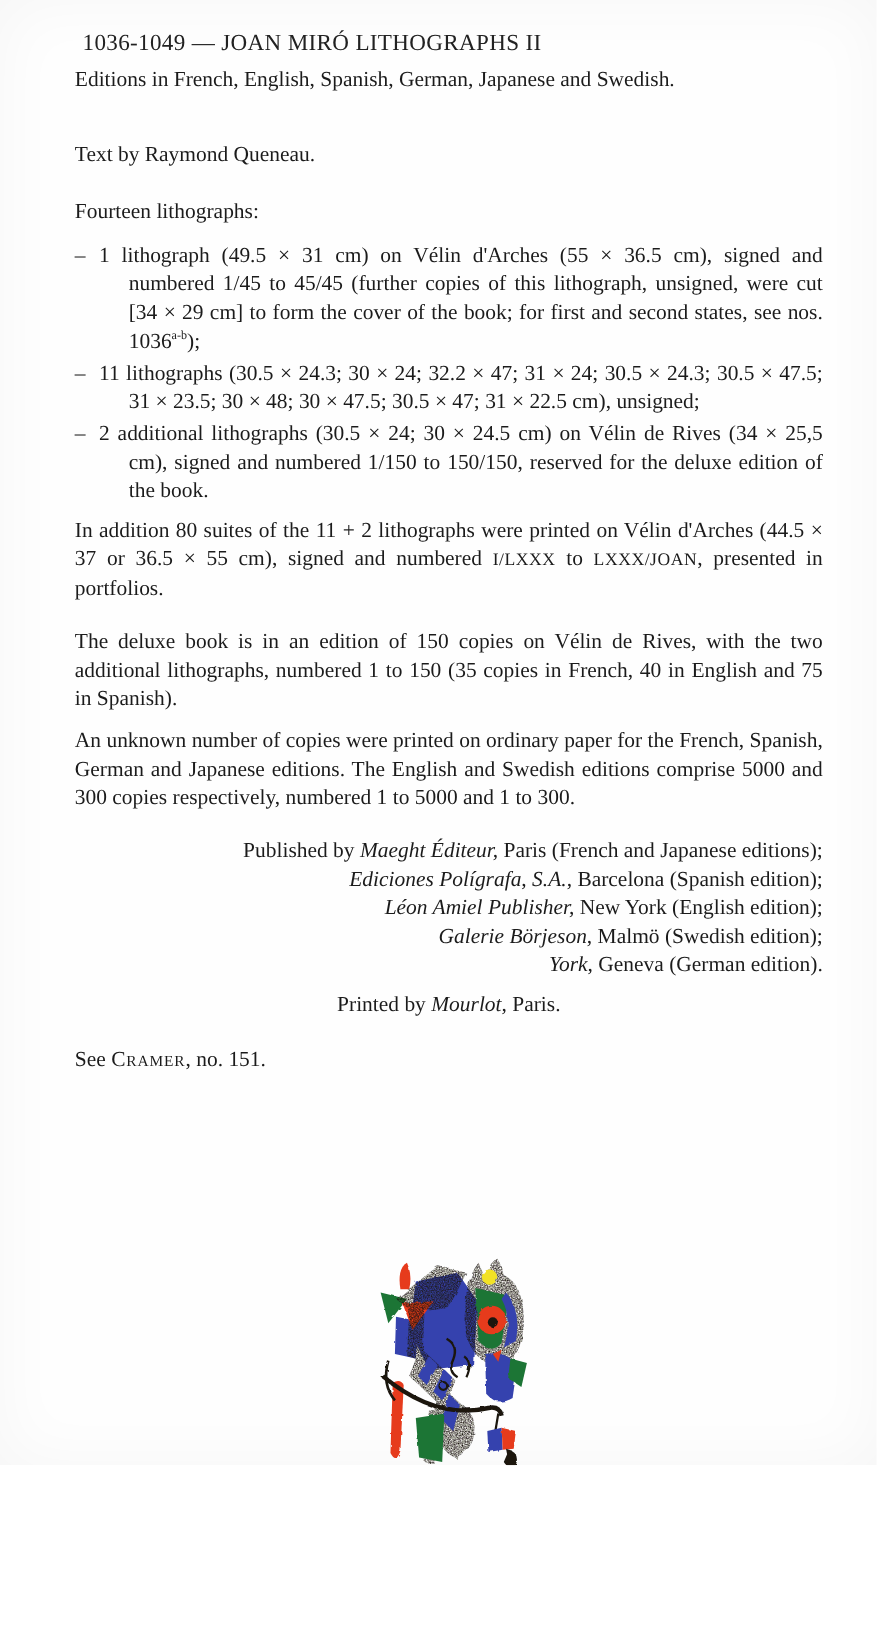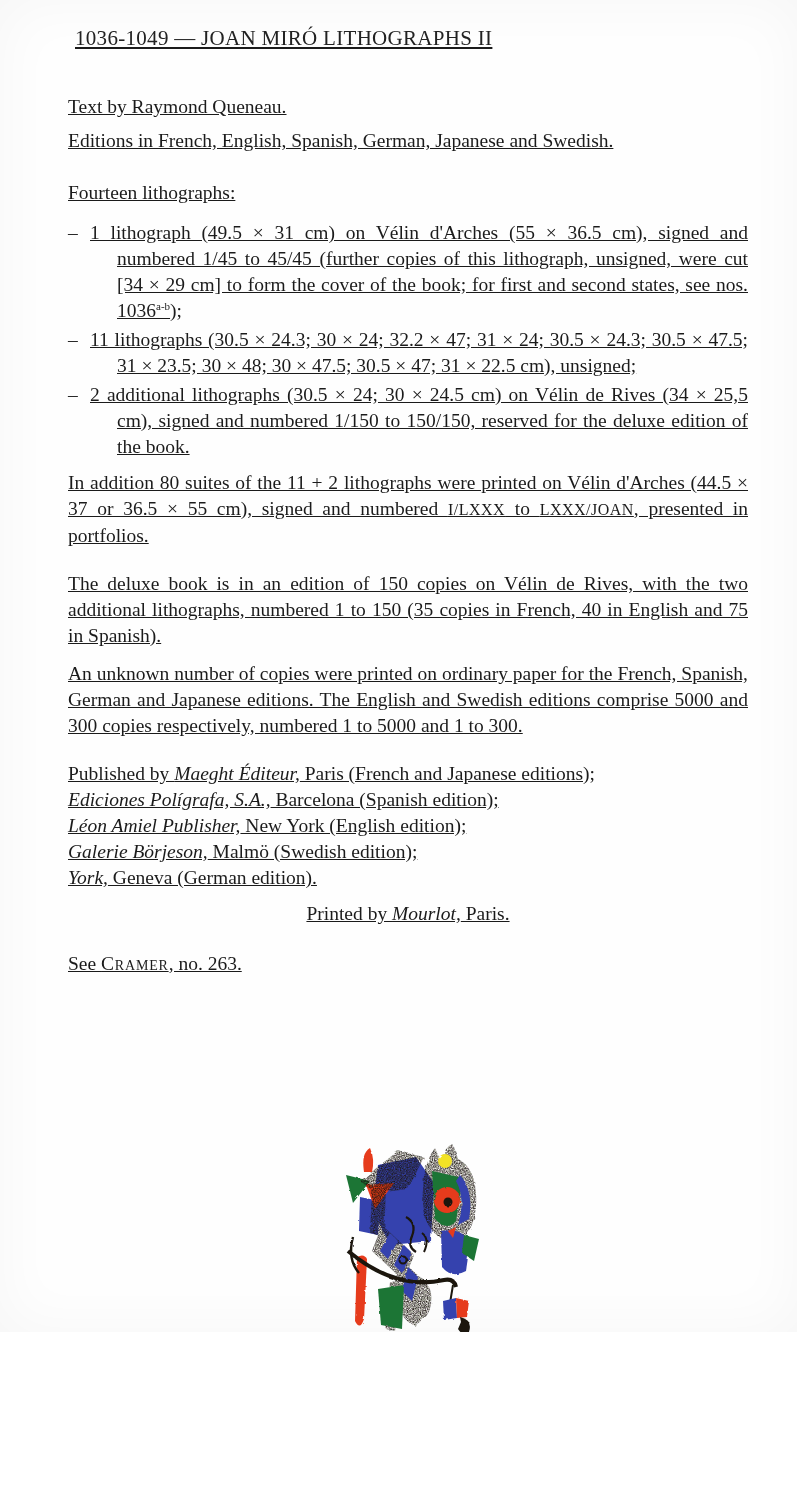--- a/index.html
+++ b/index.html
@@ -4,21 +4,20 @@
 <style>
   html,body{margin:0;padding:0;background:#ffffff;}
   .page{
     position:relative;
     width:797px;height:1332px;
     background:#fefefe;
     color:#1b1b1b;
     font-family:"Liberation Serif", serif;
     box-shadow: inset 0 0 60px rgba(0,0,0,0.035);
     overflow:hidden;
-    text-decoration:underline;
   }
   .page-header{
     margin:0;
     padding:24px 40px 0 75px;
     font-size:21px;
     line-height:28px;
     font-weight:normal;
     letter-spacing:0.3px;
     color:#222;
   }
@@ -40,21 +39,21 @@
     text-indent:-49px;
     margin-top:3px !important;
   }
   .dash{display:inline-block;width:22px;text-indent:0;}
   sup.states{font-size:11px;vertical-align:super;line-height:0;}
   .p-suites{margin-top:10px !important;}
   .p-deluxe{margin-top:22px !important;}
   .p-ordinary{margin-top:12px !important;}
   .caps-small{font-size:0.82em;letter-spacing:0.5px;}
   .publishers{margin-top:22px;}
-  .publishers p{margin:0;}
+  .publishers p{margin:0;text-align:right;}
   .pub-name{font-style:italic;}
   .printed-line{margin-top:10px !important;text-align:center;}
   .reference{margin-top:24px !important;}
   .sc{font-variant:small-caps;letter-spacing:0.8px;}
   .artwork{
     position:absolute;
     left:344px;top:1139px;
     width:136px;height:226px;
   }
   .faint-plate-mark{
@@ -68,22 +67,22 @@
 </style>
 </head>
 <body>
 
 <div class="page">
 
   <h1 class="page-header">1036-1049 — JOAN MIRÓ LITHOGRAPHS II</h1>
 
   <div class="content">
 
+    <p class="para intro-2">Editions in French, English, Spanish, German, Japanese and Swedish.</p>
     <p class="para intro-1">Text by Raymond Queneau.</p>
-    <p class="para intro-2">Editions in French, English, Spanish, German, Japanese and Swedish.</p>
 
 
     <p class="para list-heading">Fourteen lithographs:</p>
 
     <div class="litho-list">
       <p class="litho-item"><span class="dash">–</span><span>1 lithograph (49.5 × 31 cm) on Vélin d'Arches (55 × 36.5 cm), signed and numbered 1/45 to 45/45 (further copies of this lithograph, unsigned, were cut [34 × 29 cm] to form the cover of the book; for first and second states, see nos. 1036</span><sup class="states">a-b</sup><span>);</span></p>
       <p class="litho-item"><span class="dash">–</span><span>11 lithographs (30.5 × 24.3; 30 × 24; 32.2 × 47; 31 × 24; 30.5 × 24.3; 30.5 × 47.5; 31 × 23.5; 30 × 48; 30 × 47.5; 30.5 × 47; 31 × 22.5 cm), unsigned;</span></p>
       <p class="litho-item"><span class="dash">–</span><span>2 additional lithographs (30.5 × 24; 30 × 24.5 cm) on Vélin de Rives (34 × 25,5 cm), signed and numbered 1/150 to 150/150, reserved for the deluxe edition of the book.</span></p>
     </div>
 
@@ -96,21 +95,21 @@
     <div class="publishers">
       <p><span>Published by </span><span class="pub-name">Maeght Éditeur,</span><span> Paris (French and Japanese editions);</span></p>
       <p><span class="pub-name">Ediciones Polígrafa, S.A.,</span><span> Barcelona (Spanish edition);</span></p>
       <p><span class="pub-name">Léon Amiel Publisher,</span><span> New York (English edition);</span></p>
       <p><span class="pub-name">Galerie Börjeson,</span><span> Malmö (Swedish edition);</span></p>
       <p><span class="pub-name">York,</span><span> Geneva (German edition).</span></p>
     </div>
 
     <p class="printed-line"><span>Printed by </span><span class="pub-name">Mourlot,</span><span> Paris.</span></p>
 
-    <p class="reference"><span>See </span><span class="sc">Cramer</span><span>, no. 263.</span></p>
+    <p class="reference"><span>See </span><span class="sc">Cramer</span><span>, no. 151.</span></p>
 
   </div>
 
   <svg class="artwork" viewBox="0 0 136 226" xmlns="http://www.w3.org/2000/svg">
     <defs>
       <filter id="grain" x="-15%" y="-15%" width="130%" height="130%">
         <feTurbulence type="fractalNoise" baseFrequency="0.12" numOctaves="2" seed="7" result="w"></feTurbulence>
         <feDisplacementMap in="SourceGraphic" in2="w" scale="3.5" result="d"></feDisplacementMap>
         <feTurbulence type="fractalNoise" baseFrequency="0.85" numOctaves="2" seed="3" result="n"></feTurbulence>
         <feColorMatrix in="n" type="matrix" values="0 0 0 0 0  0 0 0 0 0  0 0 0 0 0  0 0 0 1.5 -0.28" result="a"></feColorMatrix>

